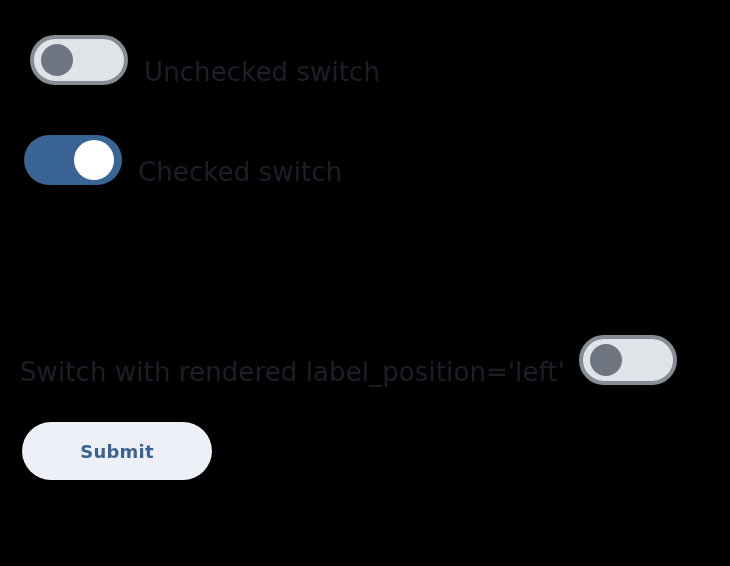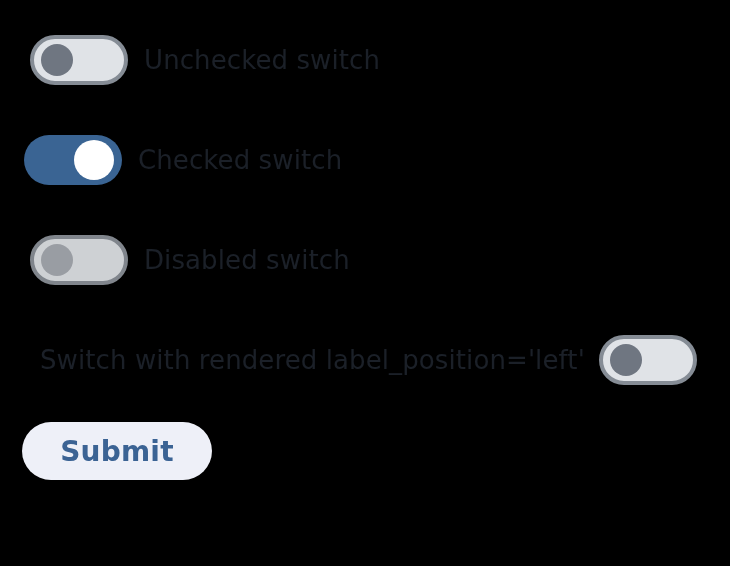--- a/index.html
+++ b/index.html
@@ -19,21 +19,21 @@
   .page {
     position: relative;
     width: 730px;
     height: 566px;
   }
 
   
   .switch-row {
     position: absolute;
     display: flex;
-    align-items: center;
+    align-items: flex-end;
   }
 
   .switch {
     position: relative;
     width: 98px;
     height: 50px;
     border-radius: 25px;
     flex: 0 0 auto;
   }
 
@@ -88,35 +88,35 @@
 
   .switch-label {
     font-size: 26px;
     color: #1b2028;
     letter-spacing: 0.1px;
     white-space: nowrap;
     line-height: 1;
   }
 
   .label-right { margin-left: 16px; }
-  .label-left  { margin-right: 14px; margin-left: 20px; }
+  .label-left  { margin-right: 14px; }
 
   
   .submit-btn {
     position: absolute;
     left: 22px;
     top: 422px;
     width: 190px;
     height: 58px;
     border: none;
     border-radius: 29px;
     background: #eef0f8;
     color: #3b6394;
     font-family: "DejaVu Sans", sans-serif;
-    font-size: 28px;
+    font-size: 18px;
     font-weight: bold;
     letter-spacing: 0.2px;
     cursor: pointer;
     padding: 0;
   }
 </style>
 </head>
 <body>
 
 <div class="page">
@@ -128,26 +128,20 @@
     <span class="switch-label label-right">Unchecked switch</span>
   </div>
 
   <div class="switch-row" style="left:24px; top:135px;">
     <div class="switch on" role="switch" aria-checked="true">
       <span class="thumb"></span>
     </div>
     <span class="switch-label label-right">Checked switch</span>
   </div>
 
-  <div class="switch-row" style="left:30px; top:235px;">
-    <div class="switch disabled" role="switch" aria-checked="false" aria-disabled="true">
-      <span class="thumb"></span>
-    </div>
-    <span class="switch-label label-right">Disabled switch</span>
-  </div>
 
   <div class="switch-row" style="left:20px; top:335px;">
     <span class="switch-label label-left">Switch with rendered label_position='left'</span>
     <div class="switch off" role="switch" aria-checked="false">
       <span class="thumb"></span>
     </div>
   </div>
 
   <button class="submit-btn">Submit</button>
 

